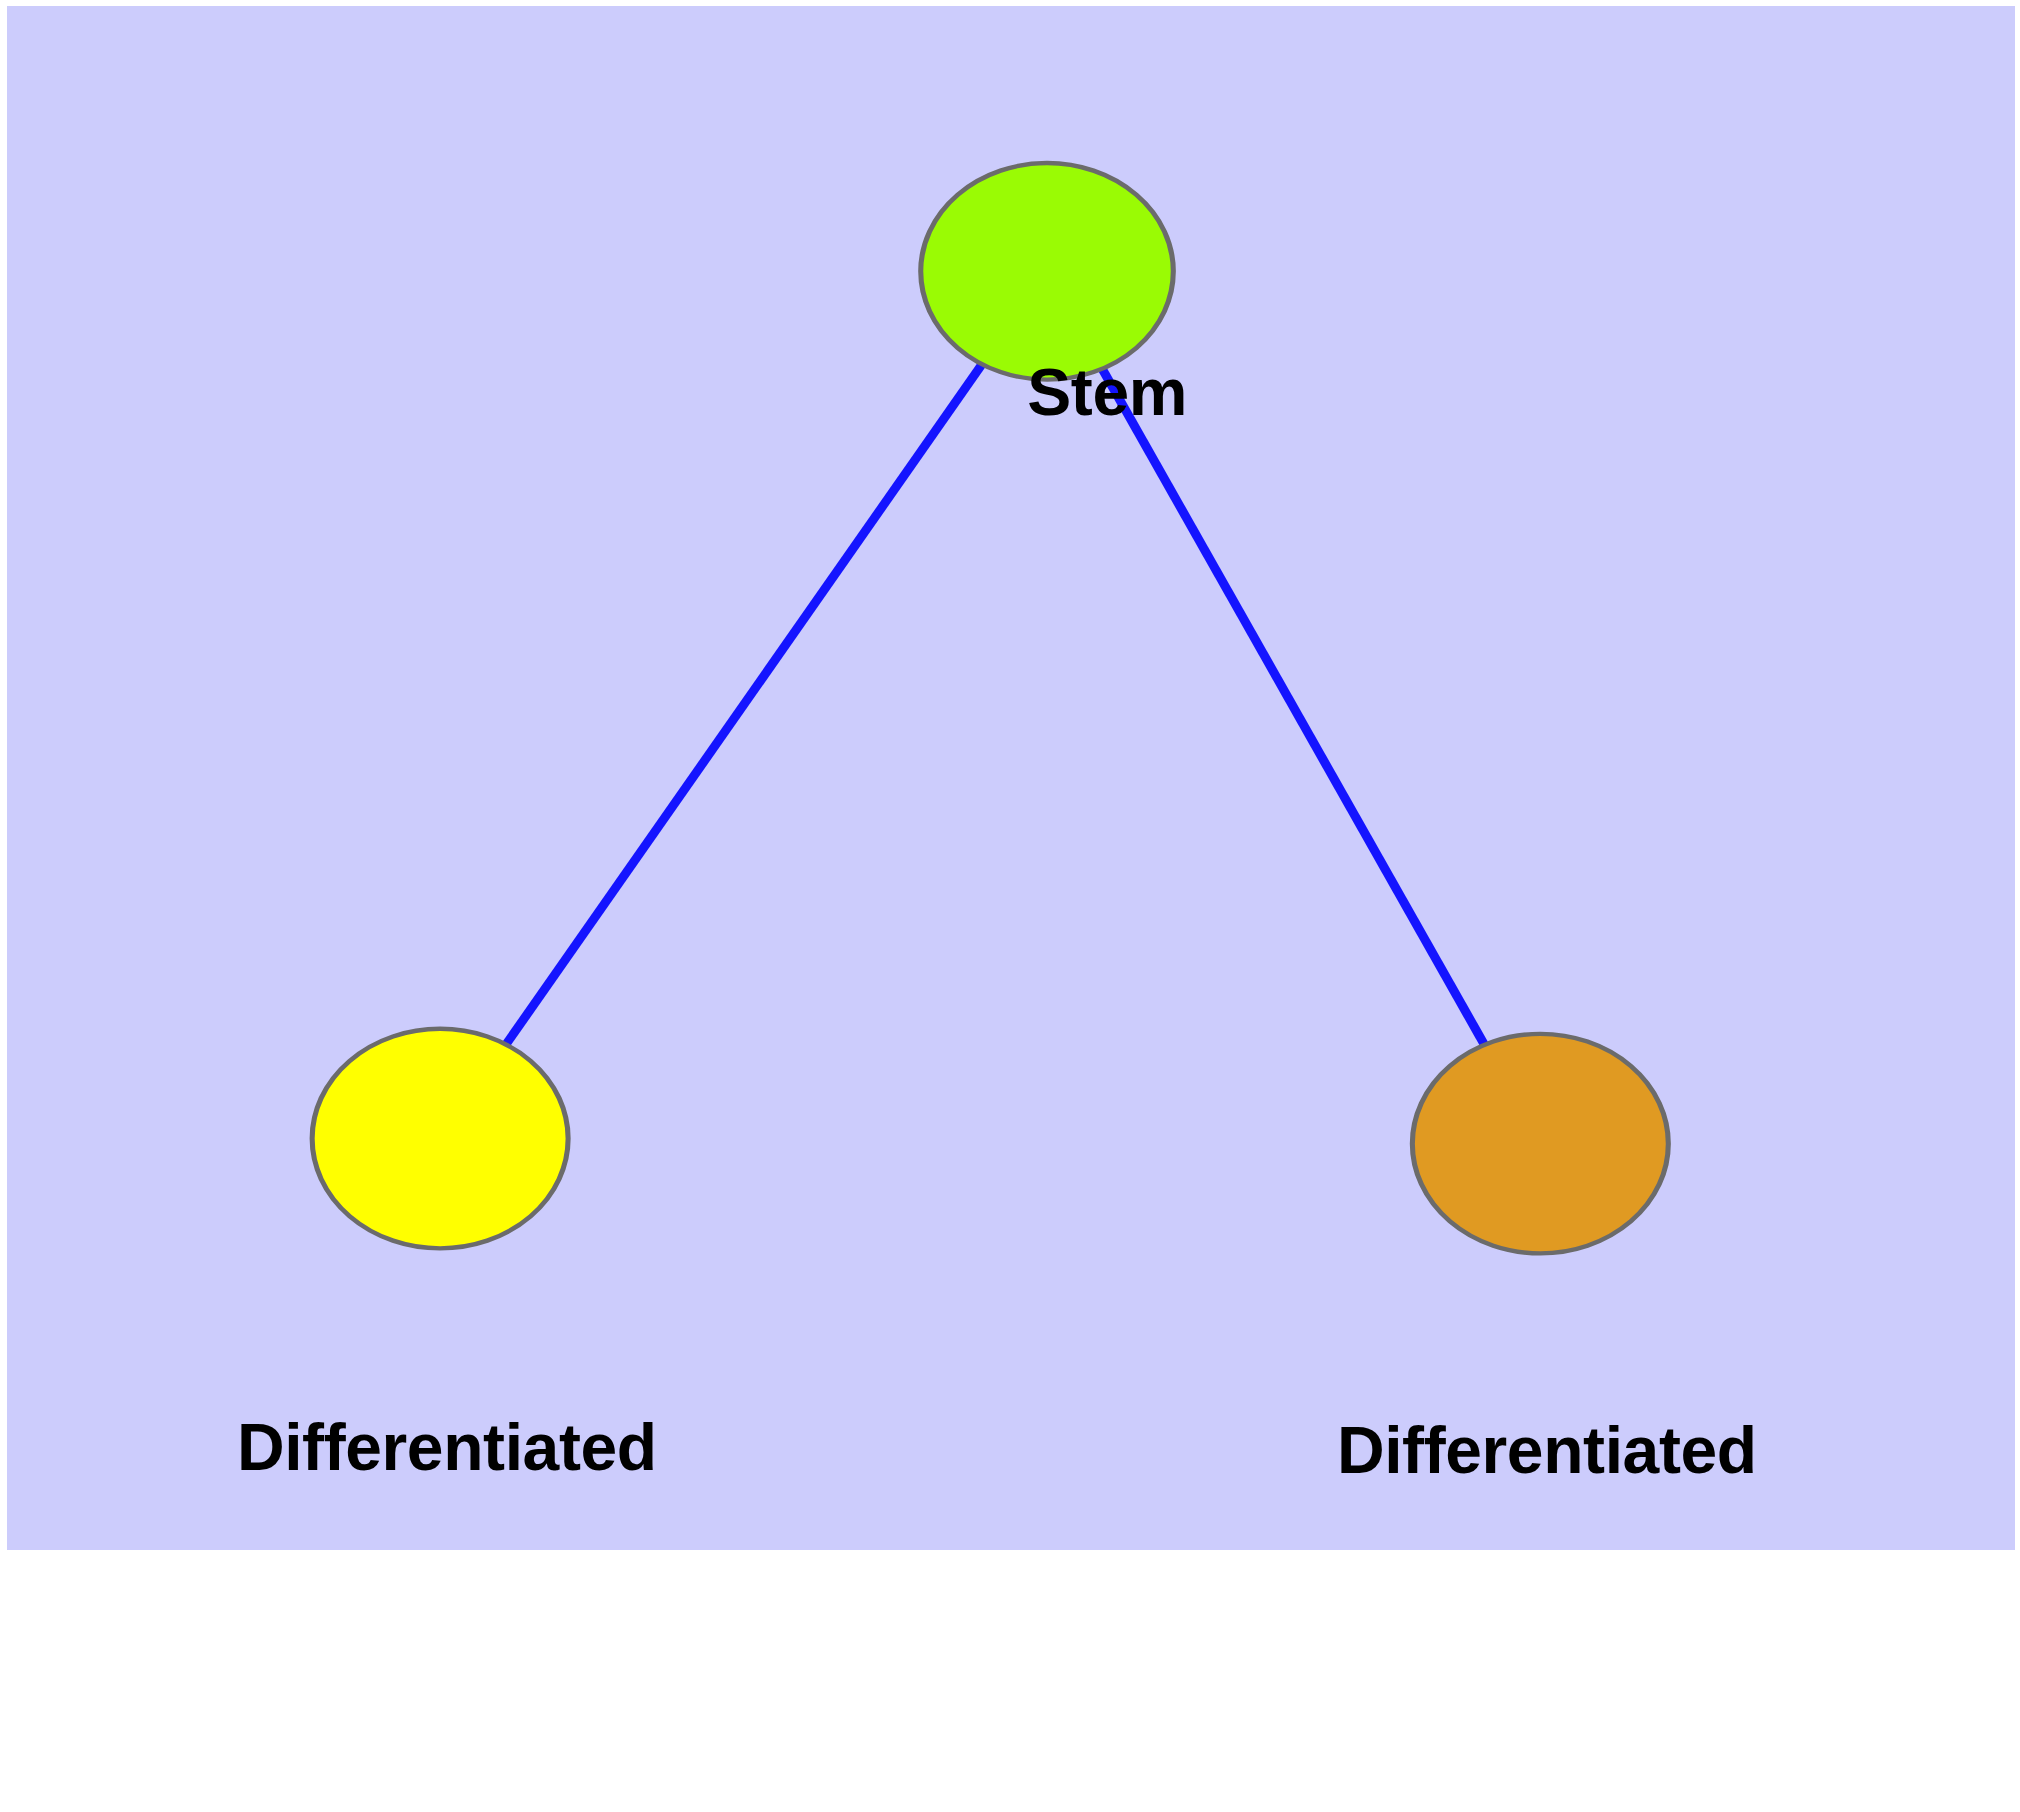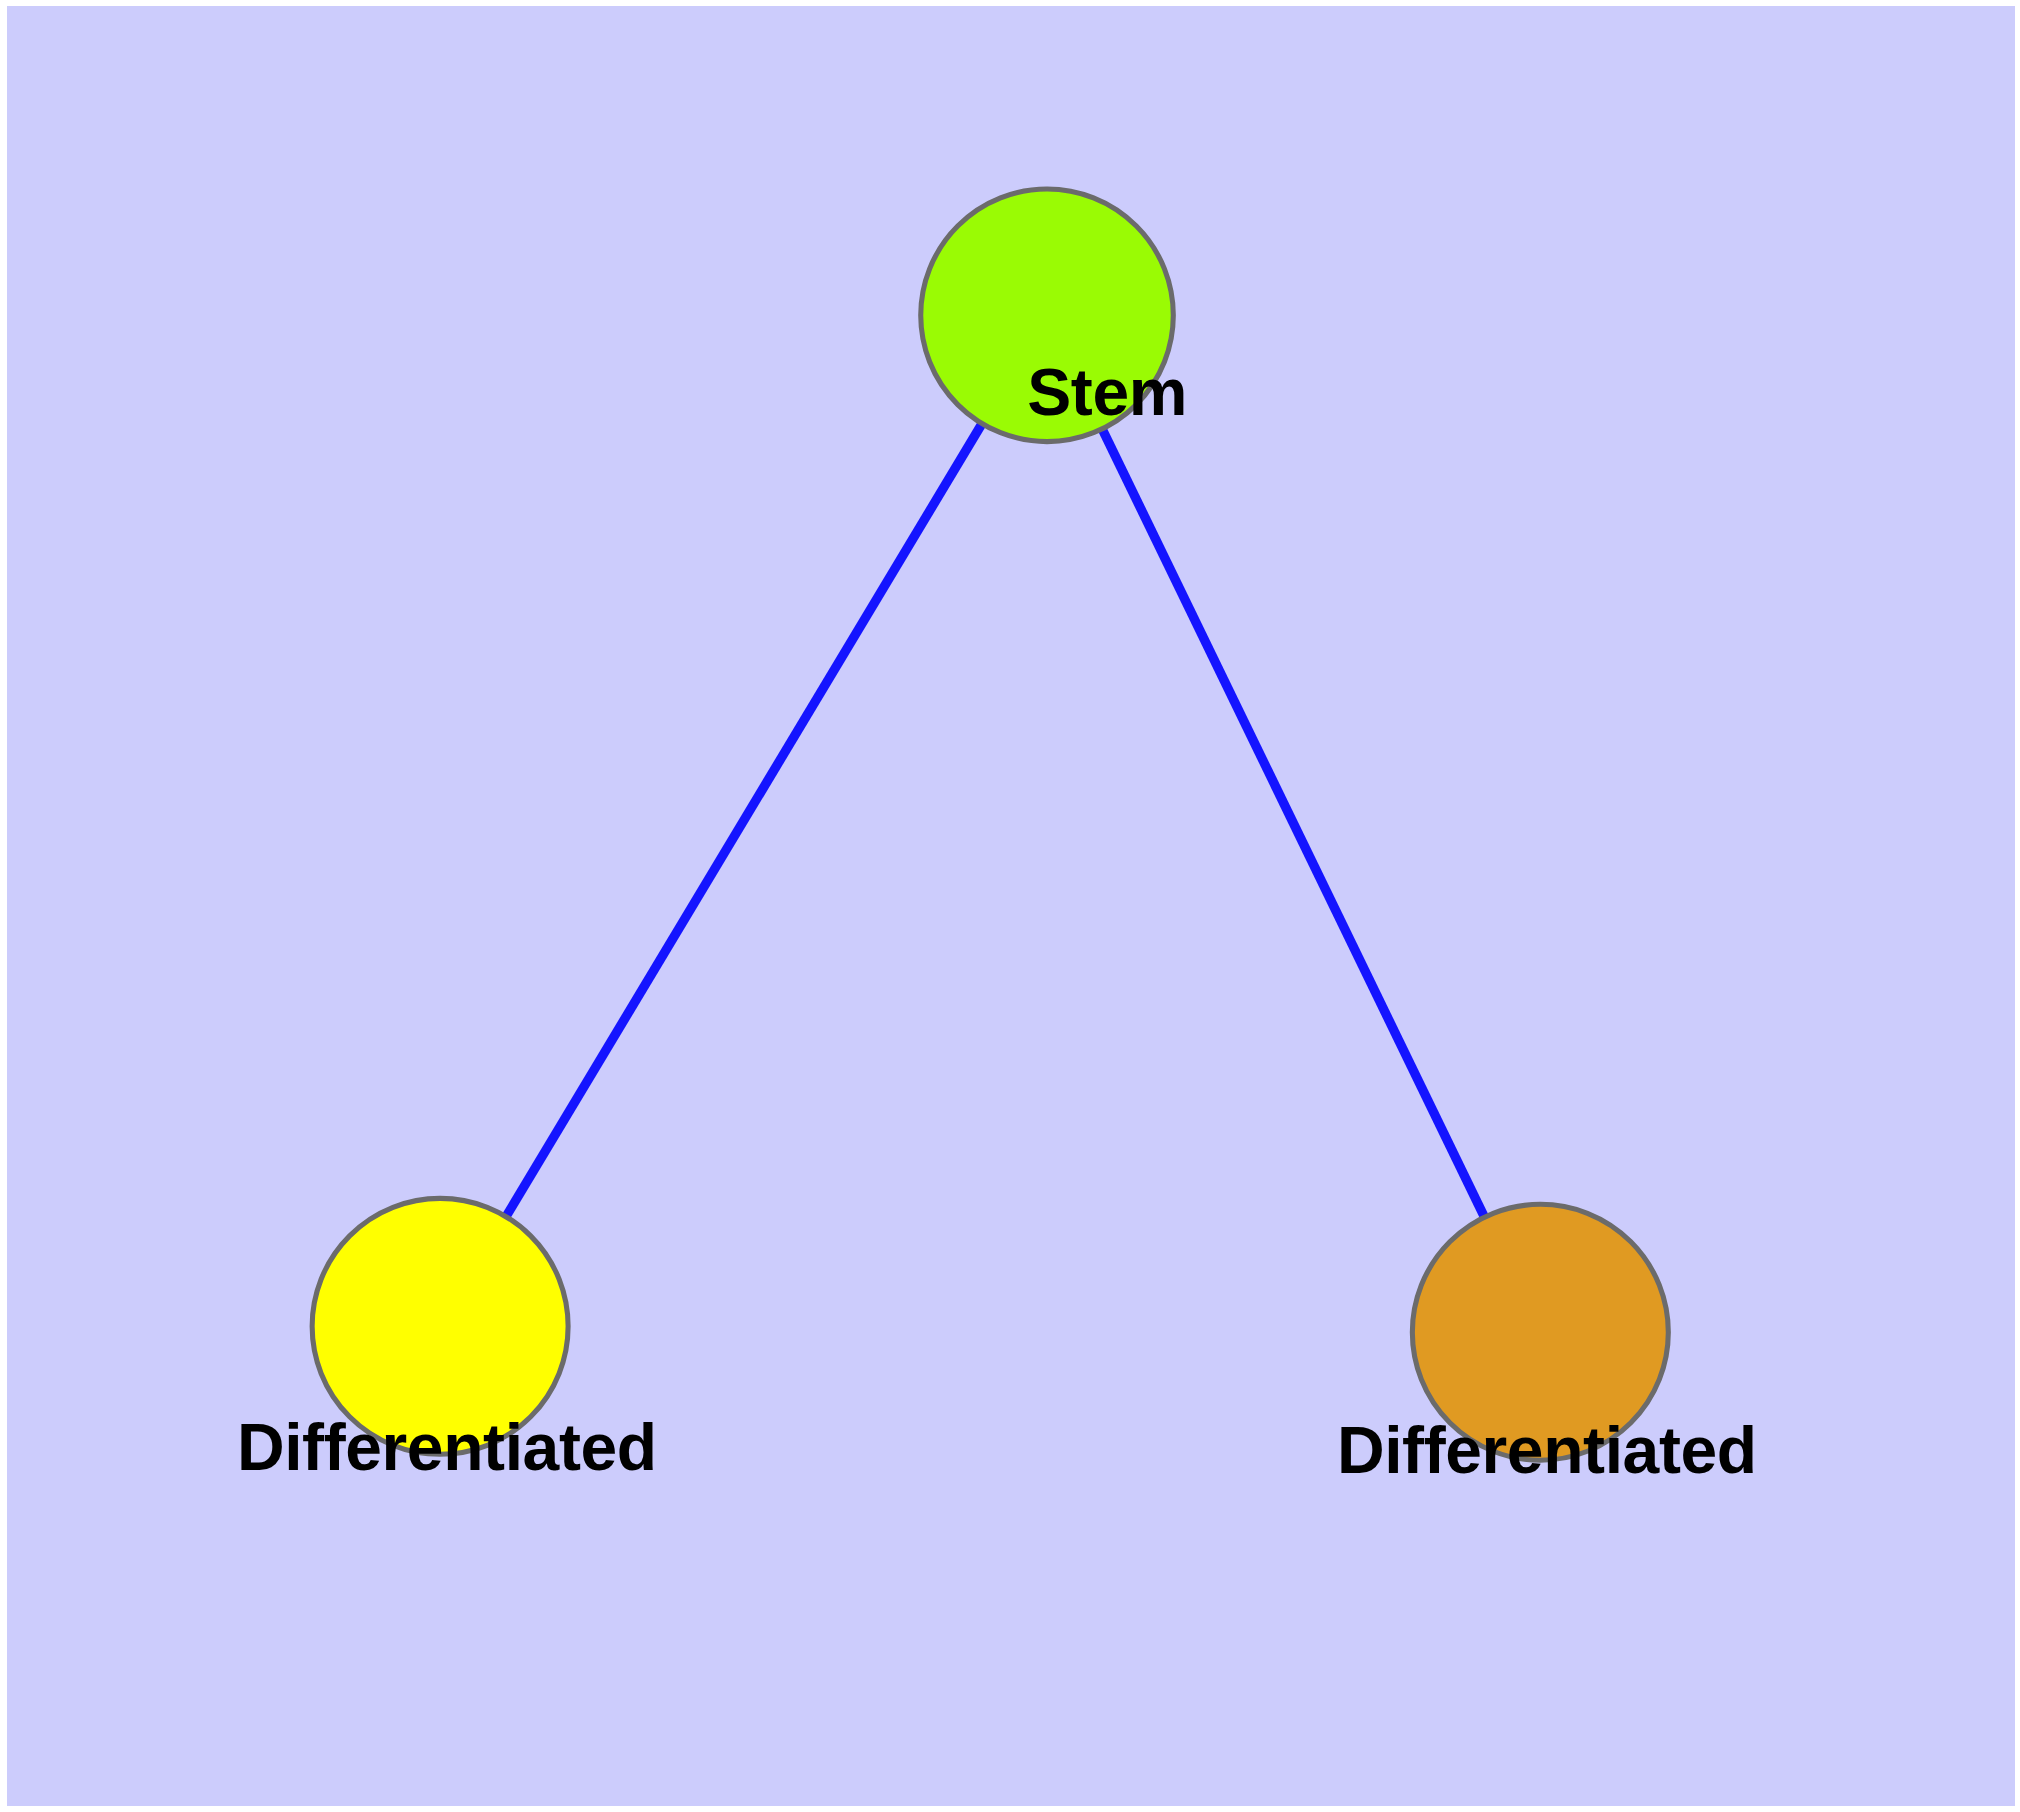--- a/index.html
+++ b/index.html
@@ -22,21 +22,21 @@
     width: 2021px;
     height: 1812px;
     background: #ffffff;
   }
 
   #plot-area {
     position: absolute;
     left: 6.8px;
     top: 6px;
     width: 2008px;
-    height: 1800px;
+    height: 1544px;
     background: #ccccfc;
     overflow: hidden;
   }
 
   #graph-svg {
     position: absolute;
     left: 0;
     top: 0;
     width: 100%;
     height: 100%;

